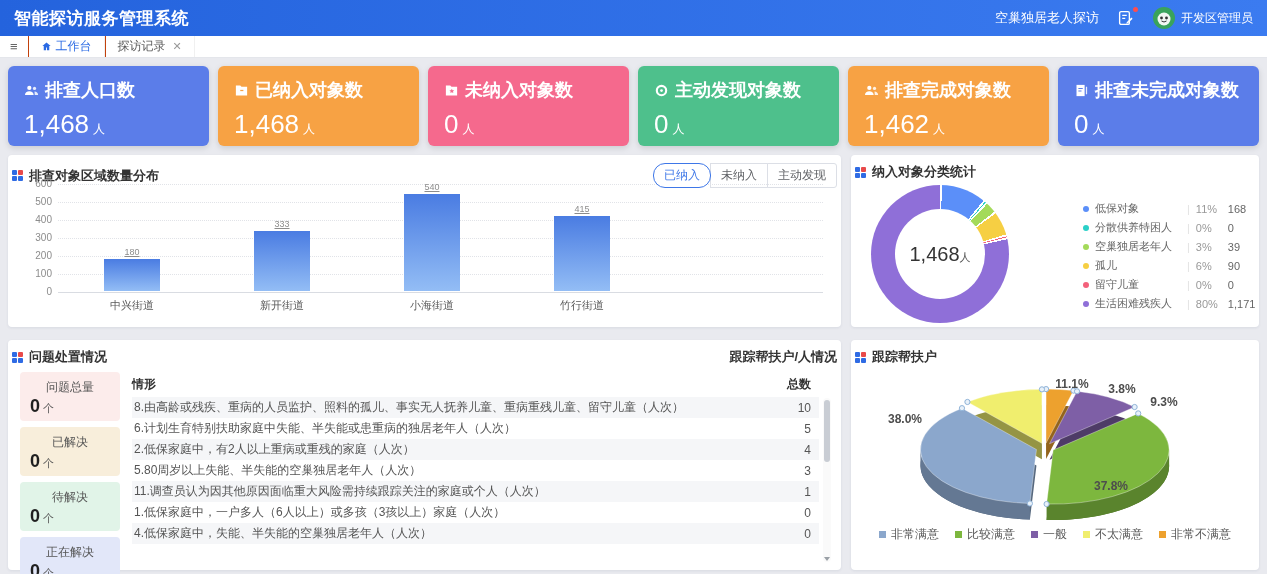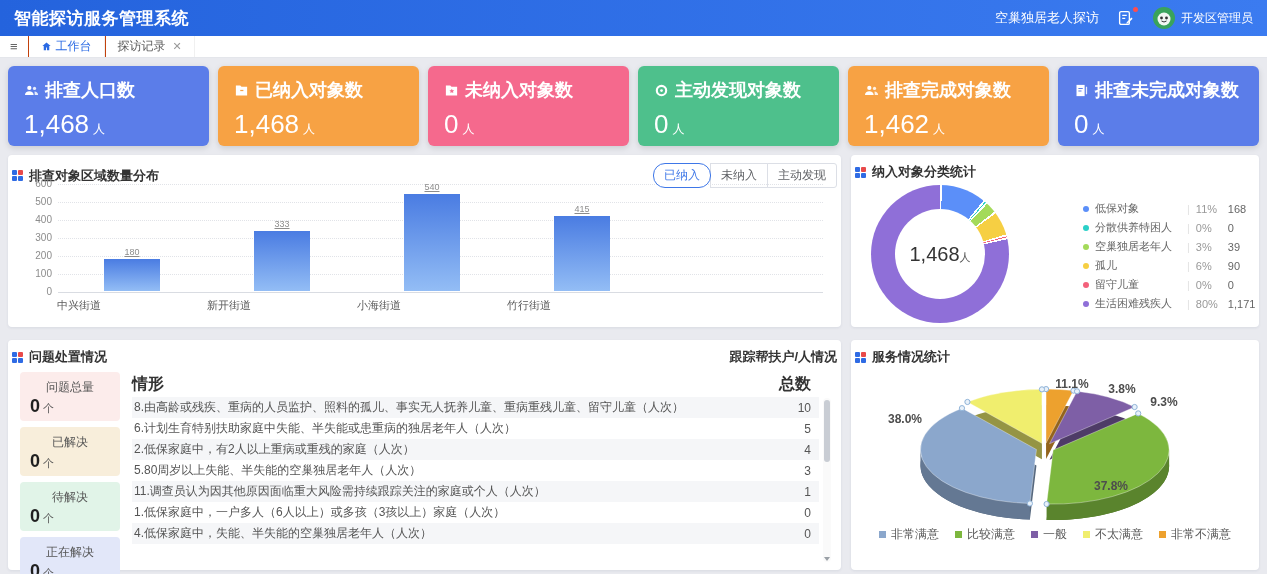--- a/index.html
+++ b/index.html
@@ -60,21 +60,21 @@
   .seg-btn:first-child { border-radius:3px 0 0 3px; }
   .seg-btn:last-child { border-radius:0 3px 3px 0; }
   .seg-btn.active { color:#3e77e8; border-color:#3e77e8; border-radius:12px; position:relative; z-index:1; }
   
   #bar-plot { position:absolute; left:50px; right:18px; top:29px; height:108px; }
   .gl { position:absolute; left:0; right:0; border-top:1px dotted #e1e3e8; }
   .gl.base { border-top:1px solid #d9dce2; }
   .tick-label { position:absolute; left:-40px; width:34px; text-align:right; font-size:10px; color:#8c8c8c; }
   .bar { position:absolute; bottom:1px; width:56px; background:linear-gradient(180deg,#4a7ce2,#93bdf5); }
   .bar-value { position:absolute; width:56px; text-align:center; font-size:9px; color:#8c8c8c;text-decoration:underline; }
-  .x-label { position:absolute; top:114px; width:150px; font-size:11px; color:#595959; }
+  .x-label { position:absolute; top:114px; width:150px; text-align:center; font-size:11px; color:#595959; }
   
   .donut { position:absolute; left:20px; top:30px; width:138px; height:138px; border-radius:50%; }
   .donut-hole { position:absolute; inset:24px; background:#fff; border-radius:50%; display:flex; align-items:center; justify-content:center; }
   .donut-center { font-size:20px; color:#333; }
   .donut-center .unit { font-size:11px; color:#555; }
   .donut-legend { position:absolute; left:232px; top:44px; }
   .dl-row { display:flex; align-items:center; height:19px; font-size:11px; }
   .dl-dot { width:6px; height:6px; border-radius:50%; margin-right:6px; flex:none; }
   .dl-label { width:92px; color:#666; }
   .dl-sep { color:#e2e2e2; margin:0 6px 0 0; }
@@ -82,21 +82,21 @@
   .dl-count { color:#666; }
   
   .issues-body { position:absolute; top:32px; left:12px; right:10px; bottom:6px; display:flex; gap:12px; }
   .summary-col { width:100px; display:flex; flex-direction:column; gap:6px; }
   .sum-card { flex:1; border-radius:4px; padding:5px 10px 4px; }
   .sum-label { display:block; text-align:center; font-size:12px; color:#555; margin-top:2px; }
   .sum-value { font-size:18px; font-weight:bold; color:#1f1f1f; }
   .sum-value .unit { font-size:11px; font-weight:normal; color:#555; }
   .table-wrap { flex:1; position:relative; padding-right:12px; }
   .issues-table { width:100%; border-collapse:collapse; font-size:12px; table-layout:fixed; }
-  .issues-table th { text-align:left; font-size:16px; color:#333; height:25px; font-weight:bold;margin-top:22px; }
+  .issues-table th { text-align:left; font-size:12px; color:#333; height:25px; font-weight:bold;margin-top:22px; }
   .issues-table th.num, .issues-table td.num { width:60px; text-align:right; padding-right:8px; }
   .issues-table td { height:21px; color:#555; padding-left:2px; white-space:nowrap; overflow:hidden; }
   .issues-table tr.alt td { background:#f5f6f8; }
   .tbl-scrollbar { position:absolute; right:0; top:26px; bottom:2px; width:8px; background:#fafafa; border-radius:4px; }
   .tbl-thumb { position:absolute; top:2px; left:1px; width:6px; height:62px; background:#c9cdd4; border-radius:3px; cursor:pointer; }
   .tbl-arrow { position:absolute; bottom:1px; left:1px; width:0; height:0; border-left:3px solid transparent; border-right:3px solid transparent; border-top:4px solid #9aa0a6; }
   
   #pie-svg { position:absolute; left:8px; top:28px; }
   .pie-legend { position:absolute; left:0; right:0; top:186px; display:flex; justify-content:center; gap:16px; font-size:12px; color:#595959; }
   .pl-item { display:flex; align-items:center; gap:5px;justify-content:flex-end; }
@@ -421,21 +421,21 @@
 
 <div class="panel" id="service-panel">
   <div class="panel-head">
     <div class="panel-title">
       <span class="grid-icon">
           <i></i>
           <i class="red"></i>
           <i></i>
           <i></i>
         </span>
-      <span>服务情况统计</span>
+      <span>跟踪帮扶户</span>
     </div>
   </div>
   <svg id="pie-svg" width="392" height="156" viewBox="0 0 392 156">
       <path d="M 187.07187444085383 91.08523110737943 L 187.07187444085383 37.08523110737943 A 116 54 0 0 1 214.5057580956059 38.617117529987034 Z" fill="rgb(147,100,29)"></path>
       <path d="M 190.5570132661782 91.73143196109135 L 217.99089692093025 39.26331838369895 A 116 54 0 0 1 275.61463342799516 55.013949510080714 Z" fill="rgb(78,59,103)"></path>
       <path d="M 194.14344347219418 98.1076074932471 L 279.2010636340111 61.390125042236484 A 116 54 0 0 1 187.58729347227938 152.02129119913178 Z" fill="rgb(78,113,38)"></path>
       <path d="M 177.45813469508735 97.55918327229377 L 170.90198469517256 151.47286697817842 A 116 54 0 0 1 102.95682692660345 56.168560904588915 Z" fill="rgb(86,104,126)"></path>
       <path d="M 182.92477102897664 91.34793084212272 L 108.42346326049274 49.95730847441787 A 116 54 0 0 1 182.9247710289765 37.34793084212272 Z" fill="rgb(149,148,68)"></path>
       <path d="M 310.1434434721942 82.1076074932471 A 116 54 0 0 1 187.58729347227938 136.02129119913175 l 0 16 A 116 54 0 0 0 310.1434434721942 98.1076074932471 Z" fill="rgb(90,132,45)"></path>
       <path d="M 170.90198469517256 135.47286697817842 A 116 54 0 0 1 61.45813469508735 81.55918327229378 l 0 16 A 116 54 0 0 0 170.90198469517256 151.47286697817842 Z" fill="rgb(100,120,147)"></path>

